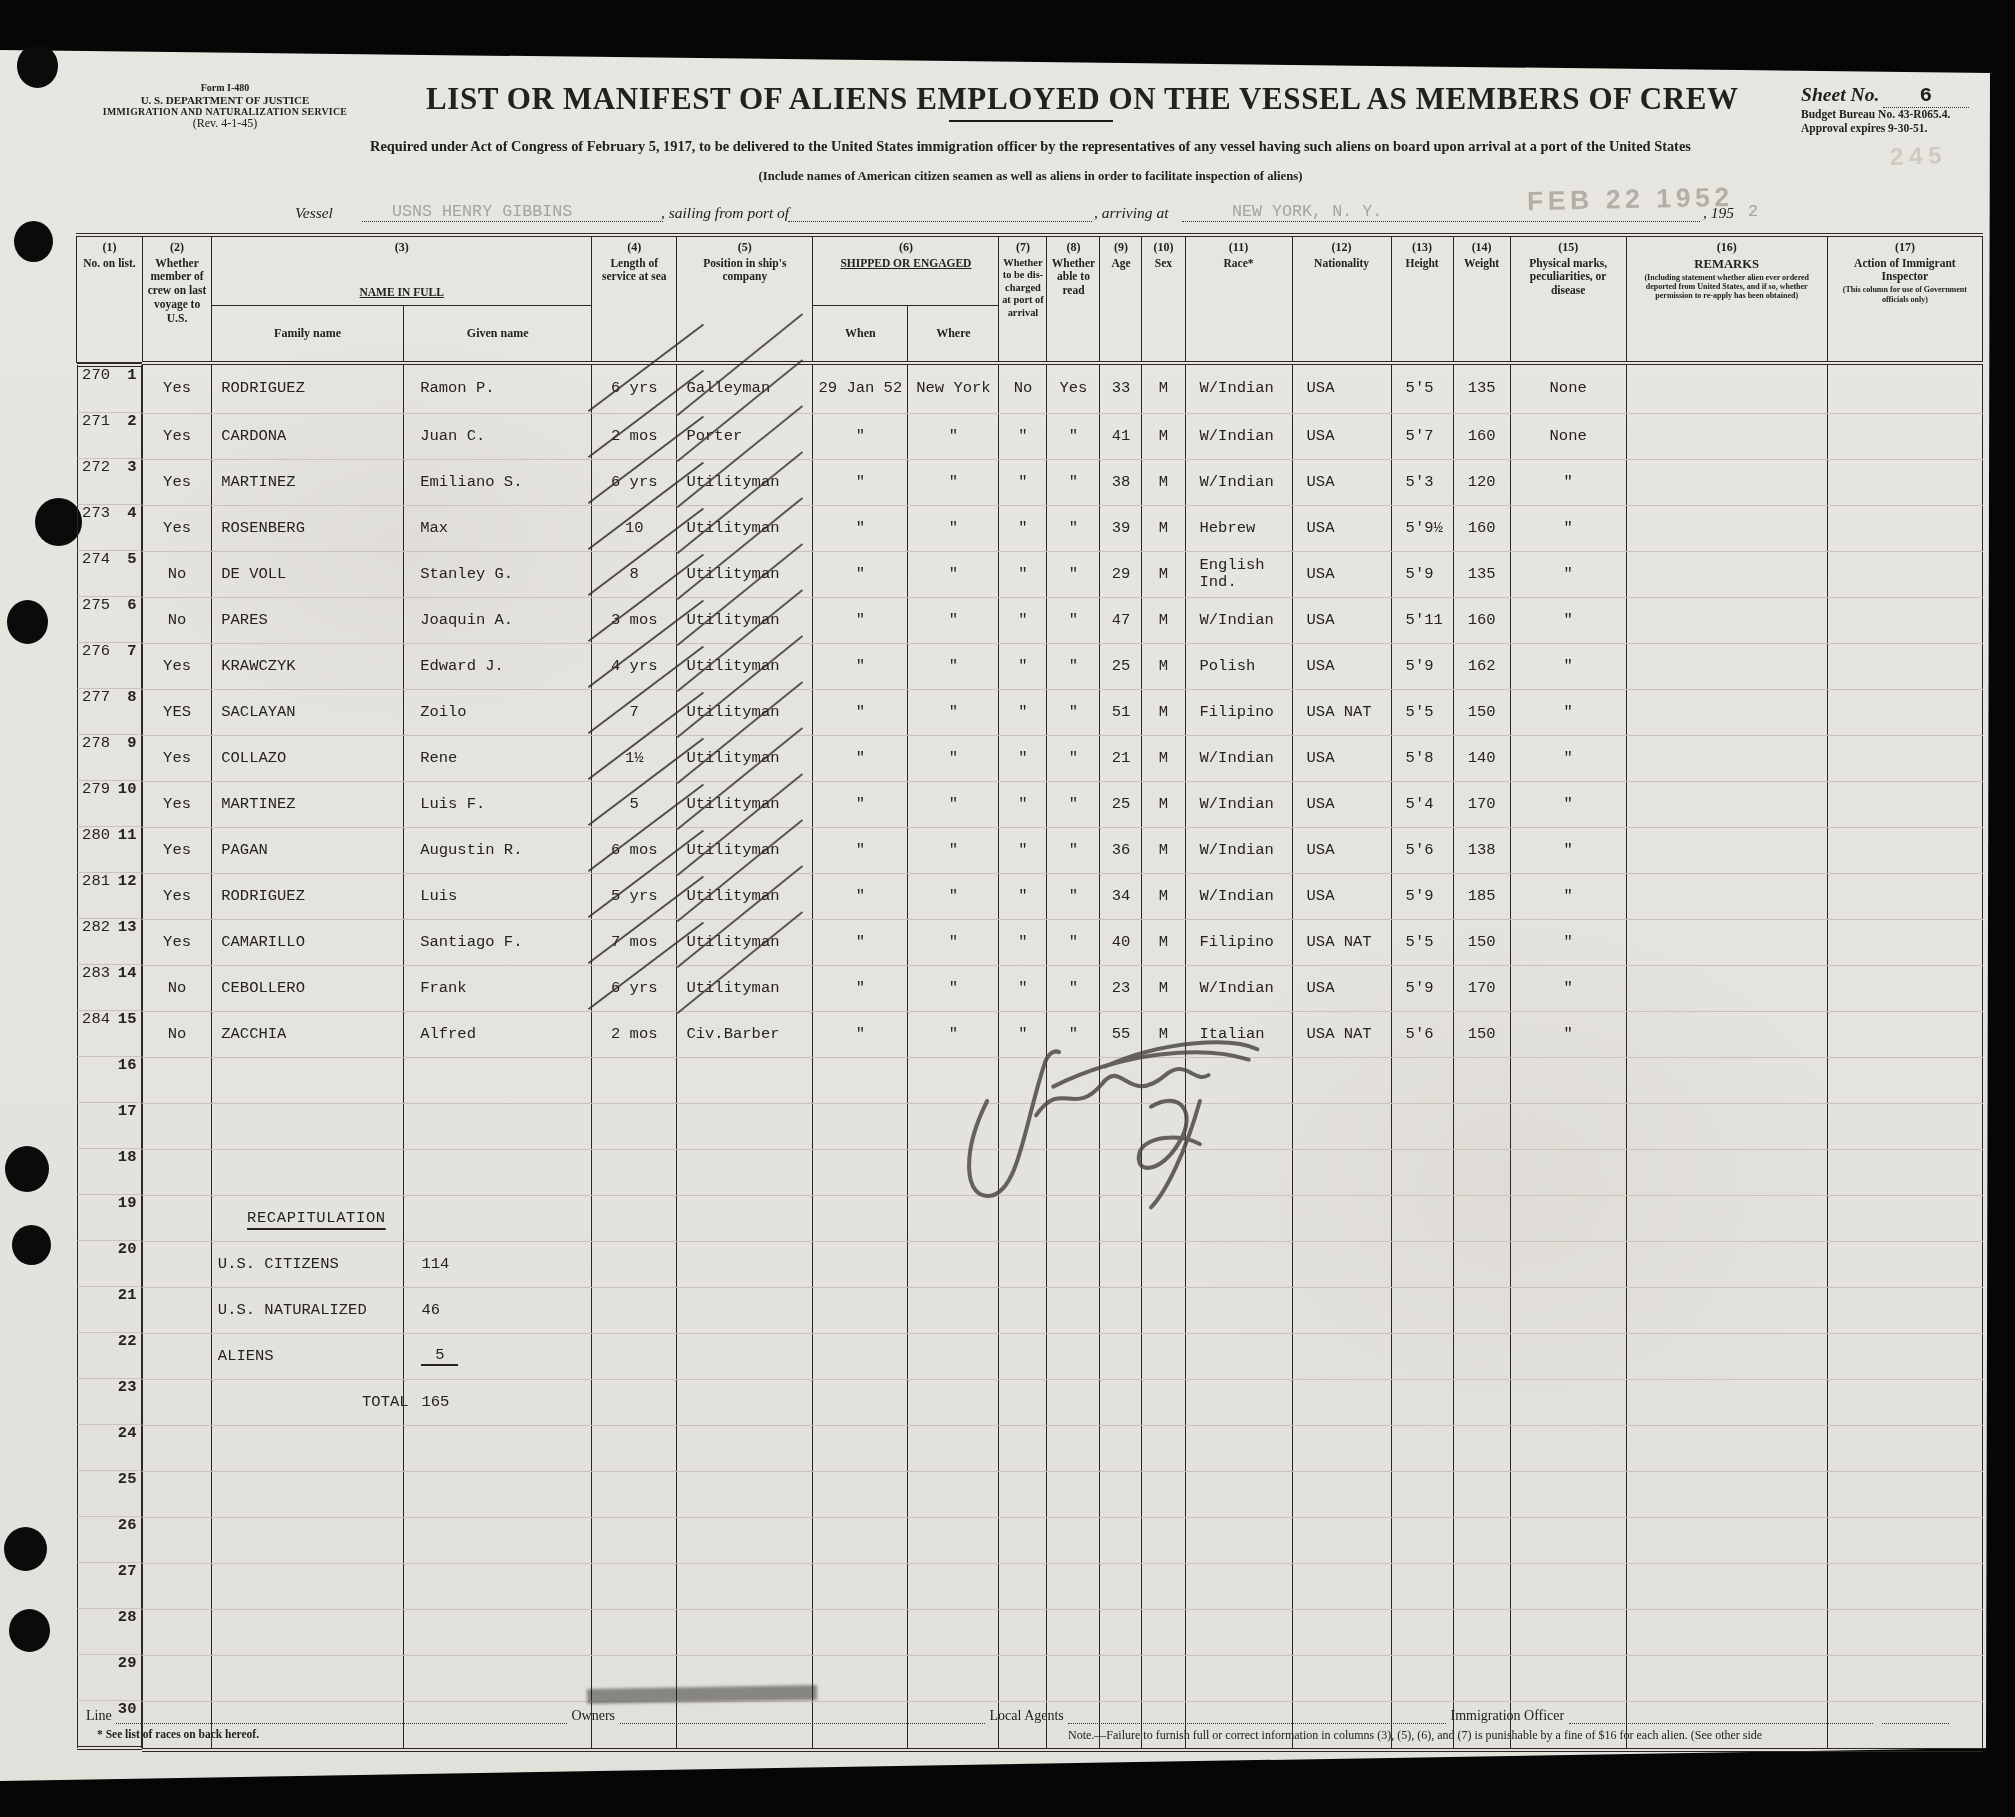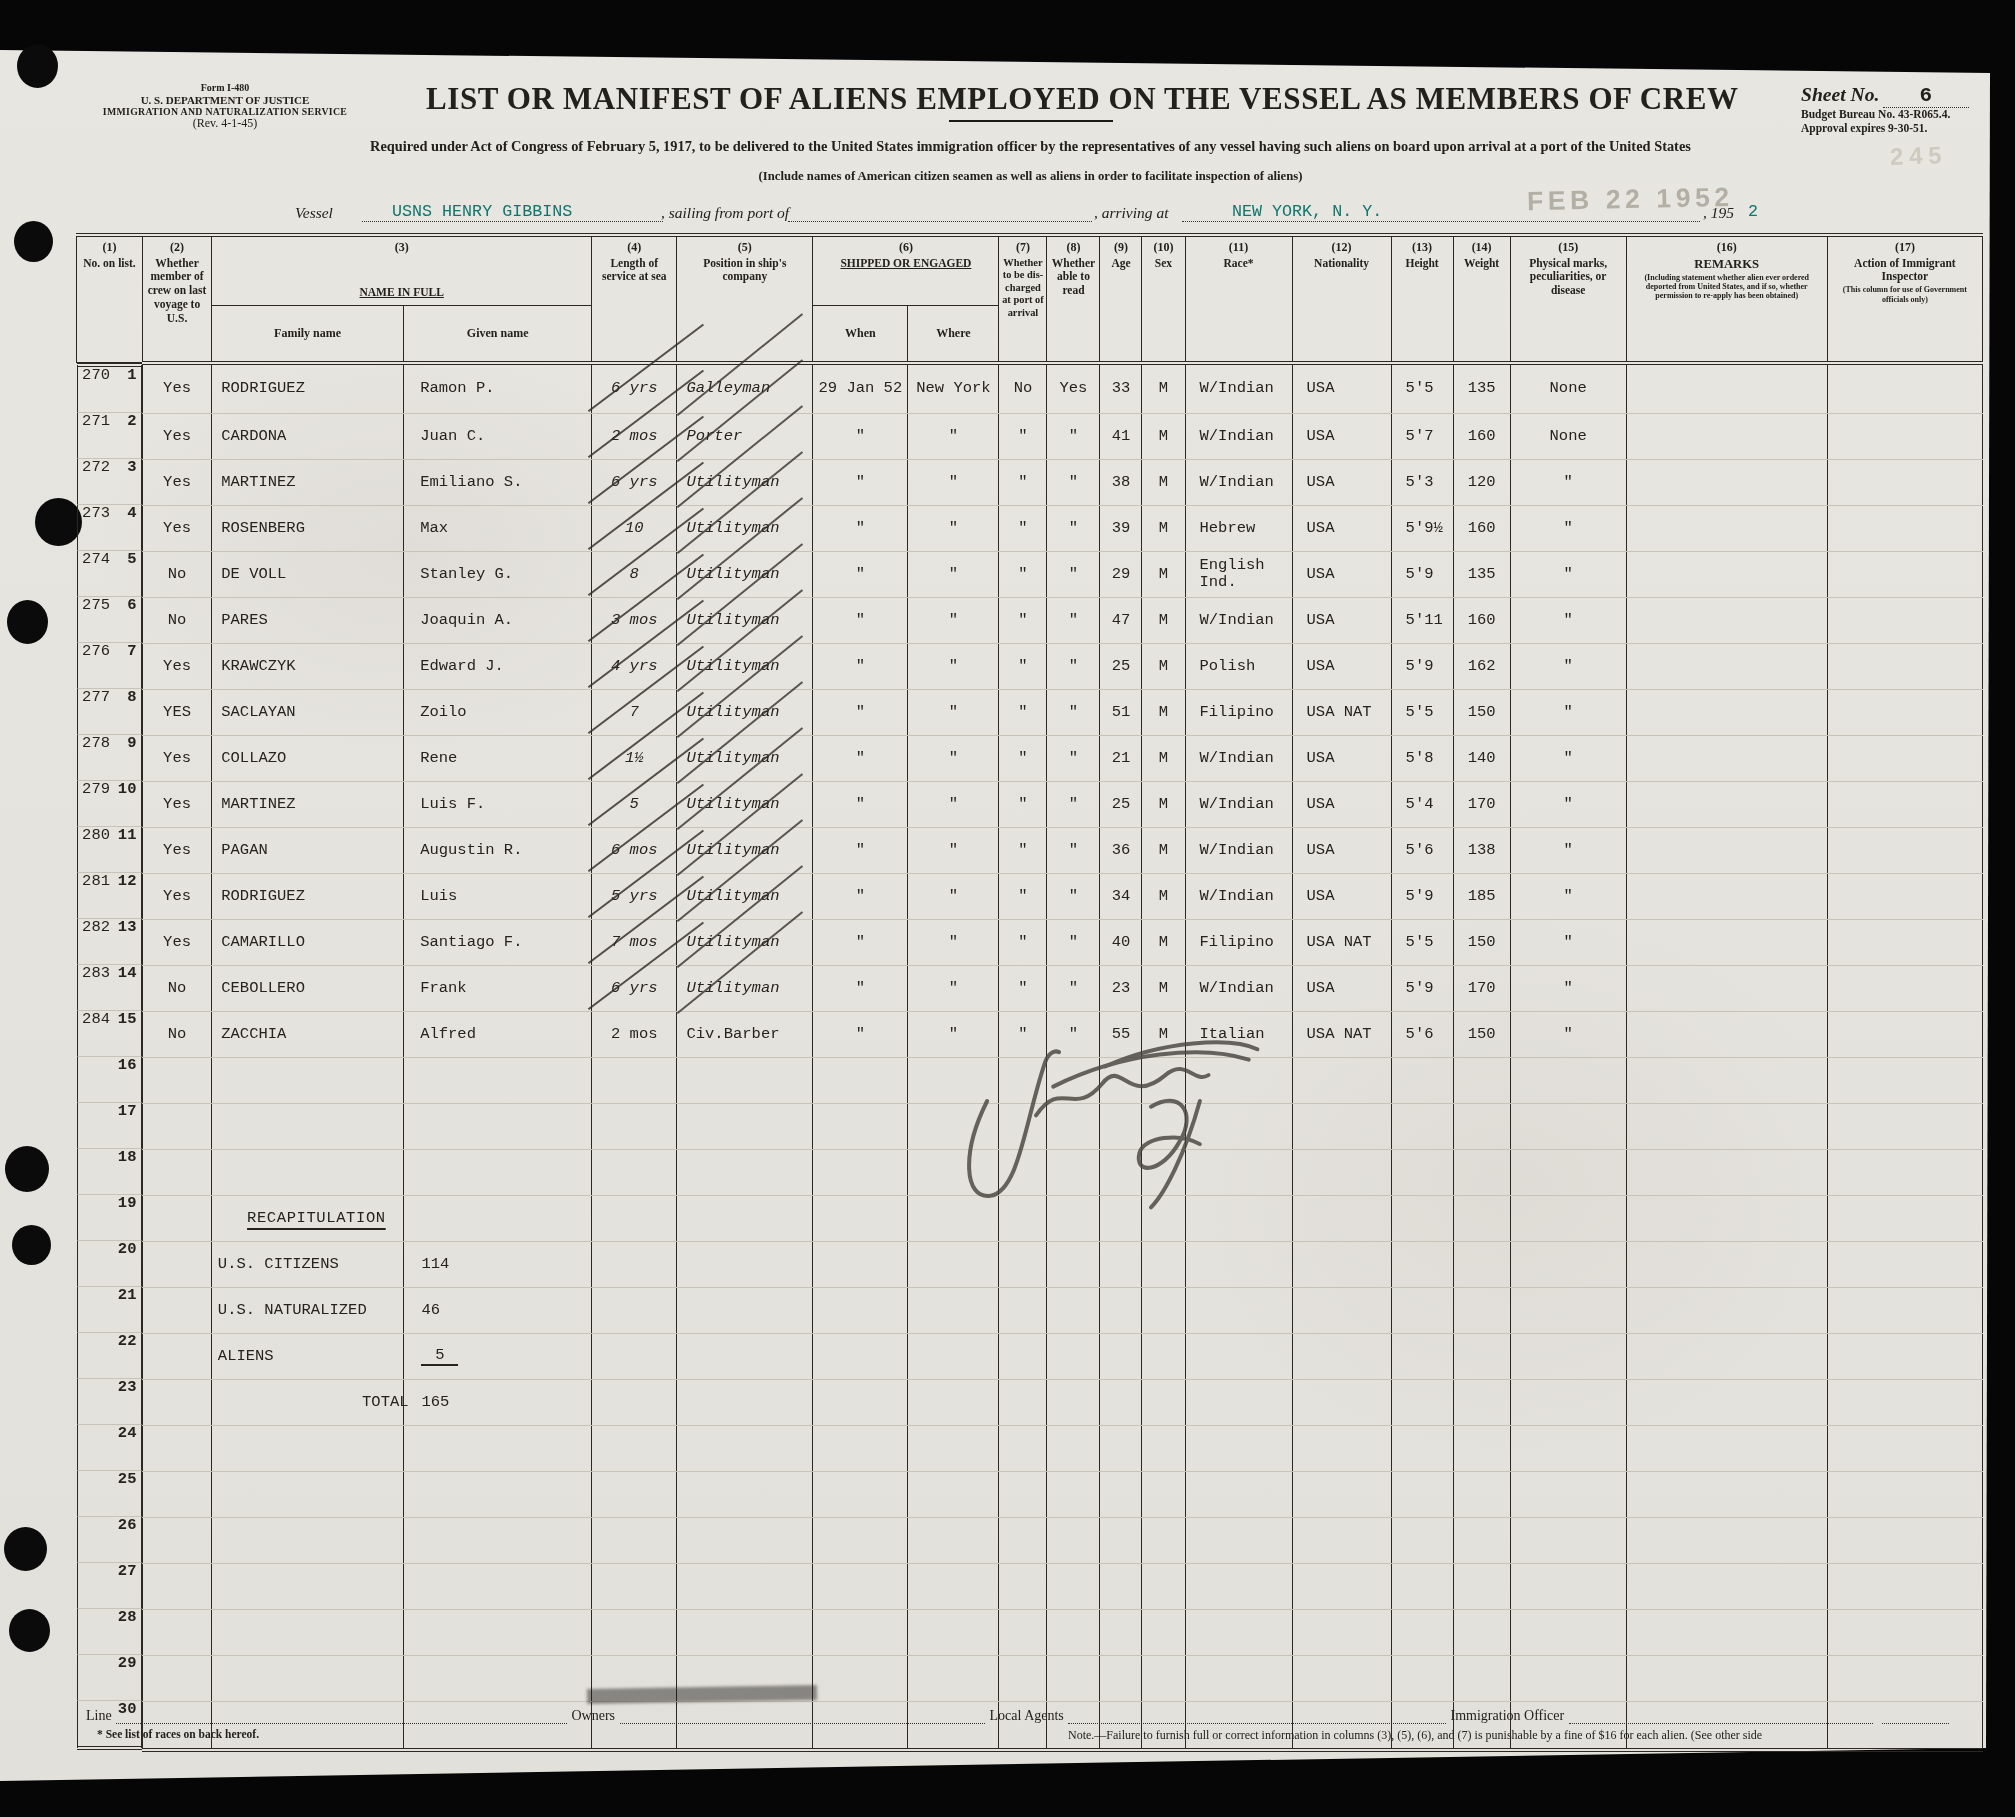--- a/index.html
+++ b/index.html
@@ -25,21 +25,21 @@
   .sheet-line{font-style:italic;font-weight:bold;font-size:19.6px;white-space:nowrap;}
   .sheet-num{display:inline-block;font-family:"Liberation Mono",monospace;font-style:normal;font-size:21px;
              min-width:86px;text-align:center;border-bottom:1.7px dotted #34312c;margin-left:3.5px;}
   .budget{font-size:11.5px;font-weight:bold;line-height:1.2;}
   .stamp245{left:1890px;top:142px;font-family:"Liberation Sans",sans-serif;font-weight:bold;font-size:24px;
             letter-spacing:5.8px;color:#c6c2b6;opacity:.75;transform:rotate(-2deg);}
   .required{left:230px;top:138px;width:1601px;text-align:center;font-size:14.4px;font-weight:bold;white-space:nowrap;}
   .include{left:230px;top:169px;width:1601px;text-align:center;font-size:12.7px;font-weight:bold;}
   
   .vlabel{position:absolute;top:204px;font-style:italic;font-size:15.5px;white-space:nowrap;}
-  .vtyped{position:absolute;top:202px;font-family:"Liberation Mono",monospace;font-size:16.7px;color:#0f766e;white-space:nowrap;}
+  .vtyped{position:absolute;top:202px;font-family:"Liberation Mono",monospace;font-size:16.7px;color:#a3a3a3;white-space:nowrap;}
   .vdots{position:absolute;top:208px;height:12.7px;border-bottom:1.7px dotted #34312c;}
   .date-stamp{left:1527px;top:184px;font-family:"Liberation Sans",sans-serif;font-weight:bold;font-size:26.5px;
               letter-spacing:4.6px;color:#aaa69b;opacity:.85;transform:rotate(-1.2deg);white-space:nowrap;}
   
   table.manifest{position:absolute;left:76px;top:233px;width:1907px;border-collapse:collapse;table-layout:fixed;}
   .manifest th{border:1.2px solid #2b2823;vertical-align:top;padding:1.2px;font-weight:bold;}
   .manifest thead tr:first-child th{border-top:4px double #2b2823;}
   .manifest tbody tr:first-child td{border-top:4px double #2b2823;}
   .manifest tbody tr:last-child td{border-bottom:4.6px double #2b2823;}
   .manifest td{border-left:1.2px solid #2b2823;border-right:1.2px solid #2b2823;border-bottom:0.6px solid #c7c3b9;
@@ -51,21 +51,21 @@
   .csub{font-size:8px;font-weight:bold;line-height:1.15;text-align:center;padding:0 1.2px 2.3px;}
   .grp .clbl{align-items:flex-end;padding-bottom:4.6px;text-decoration:underline;}
   th.sub{vertical-align:middle;font-size:12px;}
   td.c{text-align:center;}
   td.padL{padding-left:9.2px;}
   td.padG{padding-left:16px;}
   td.padR{padding-left:14px;}
   td.race{white-space:normal;padding-left:14px;}
   .noCell{display:flex;justify-content:space-between;padding:0 8px 0 3.5px;}
   .noCell .ln{font-weight:bold;}
-  .slashA,.slashB{position:relative;font-style:italic;}
+  .slashA,.slashB{position:relative;}
   .slashA::after{content:"";position:absolute;left:-3.5px;bottom:1.2px;width:144px;
                  border-top:2.9px solid rgba(48,44,38,.82);transform:rotate(-37deg);transform-origin:0 100%;}
   .slashB::after{content:"";position:absolute;left:1.2px;bottom:-3.5px;width:161px;
                  border-top:2.9px solid rgba(48,44,38,.78);transform:rotate(-39deg);transform-origin:0 100%;}
   td.recapTitle{text-decoration:underline;text-decoration-thickness:1.7px;text-underline-offset:5.8px;padding-left:35px;letter-spacing:0.6px;}
   td.recapLabel{padding-left:5.8px;}
   td.recapTotal{padding-left:150px;}
   td.recapValue{padding-left:17.3px;}
   .uline{display:inline-block;min-width:37px;text-align:center;border-bottom:2.3px solid #26231e;}
   

